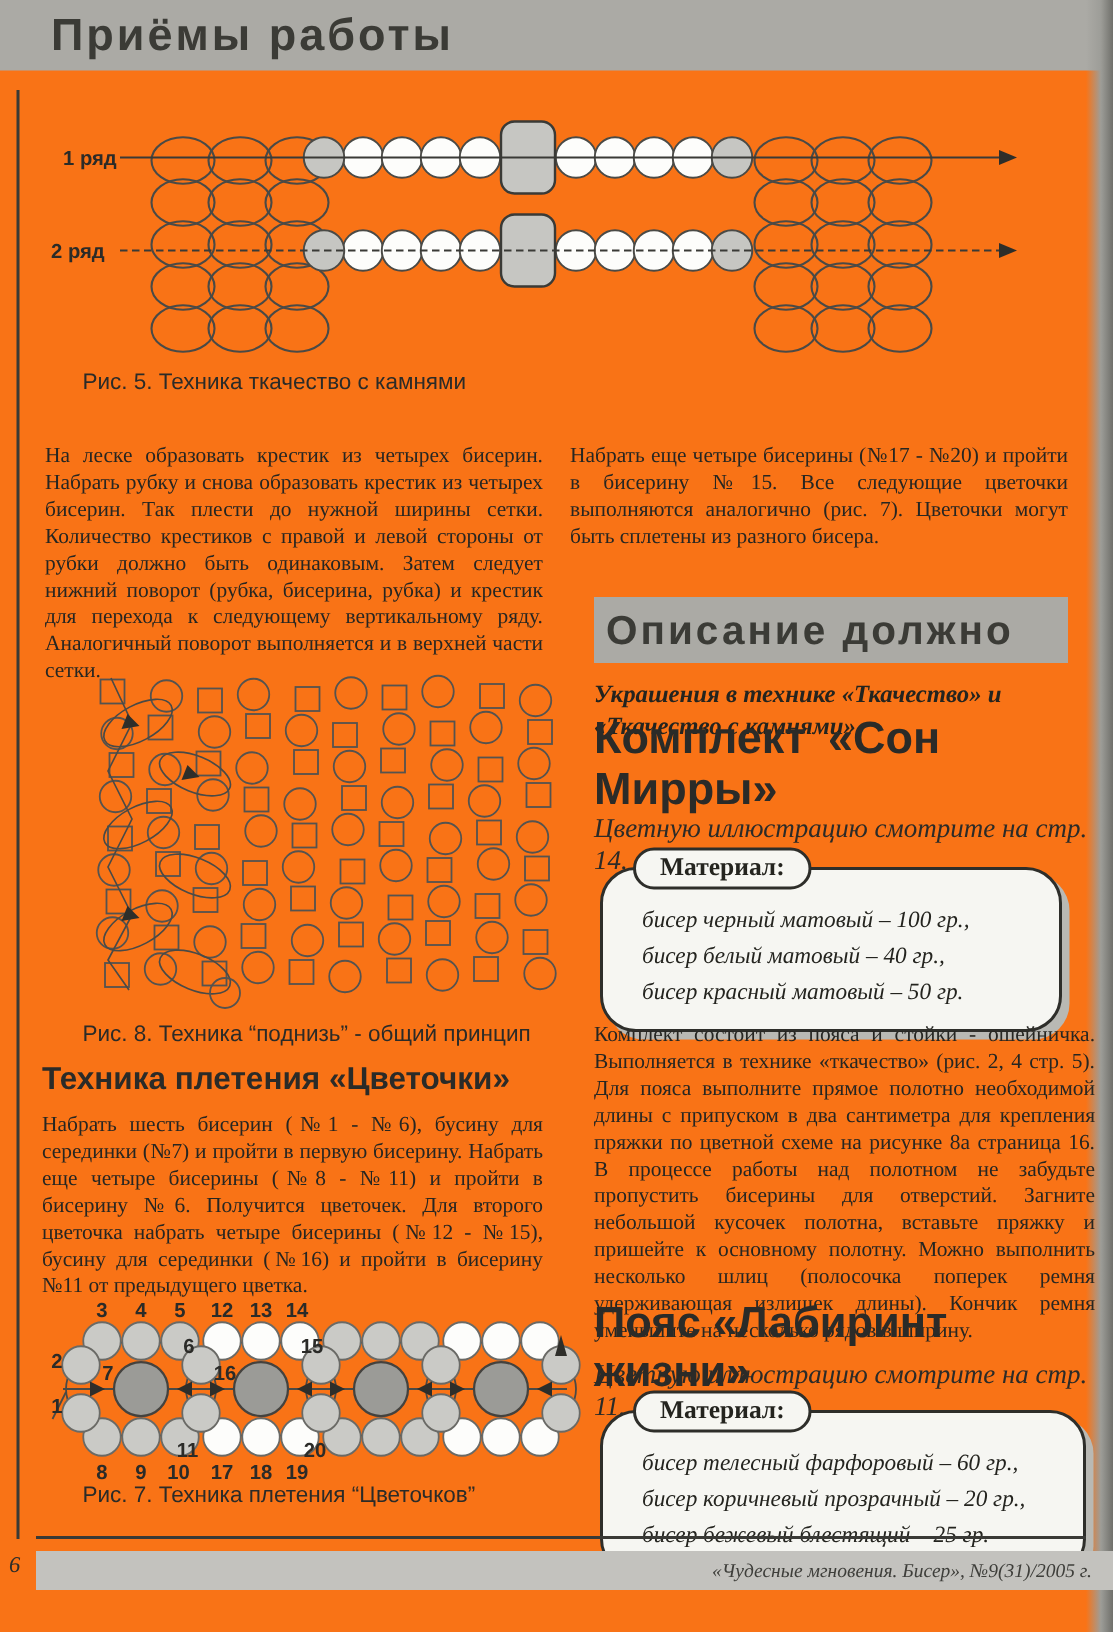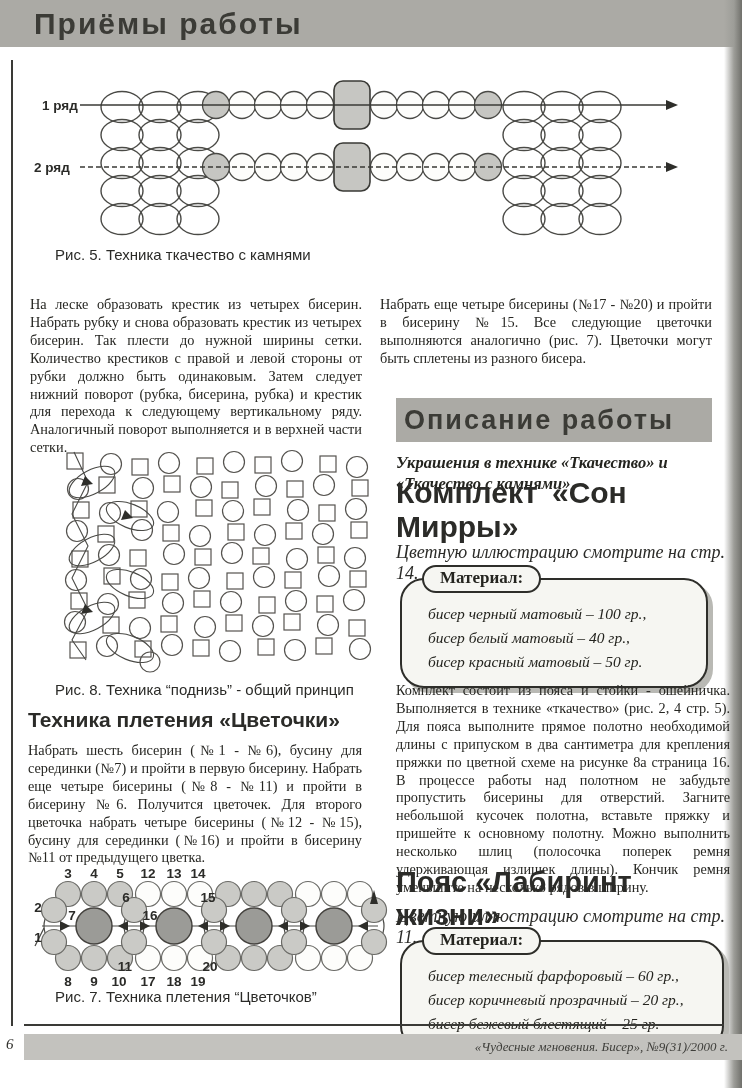--- a/index.html
+++ b/index.html
@@ -1,16 +1,16 @@
 <!DOCTYPE html>
 <html><head>
 <meta charset="utf-8">
 <style>
   html,body{margin:0;padding:0;background:#888;}
-  #page{position:relative;width:742px;height:1088px;background:#ffffff;overflow:hidden;
+  #page{position:relative;width:742px;height:1088px;background:#f97316;overflow:hidden;
         font-family:"Liberation Sans",sans-serif;color:#262622;}
   .abs{position:absolute;}
   .bar{background:#abaaa5;}
   .bar-title{font-weight:bold;color:#3b3b36;letter-spacing:2px;}
   .para{font-family:"Liberation Serif",serif;font-size:14.3px;line-height:17.9px;
         text-align:justify;color:#262622;}
   .caption{font-size:15px;color:#2b2b28;}
   .h-sans{font-weight:bold;color:#2b2b28;}
   .note{font-family:"Liberation Serif",serif;font-style:italic;font-size:18px;color:#2b2b28;}
   .subtitle{font-family:"Liberation Serif",serif;font-style:italic;font-weight:bold;
@@ -294,21 +294,21 @@
         <text x="146" y="122" font-family="&quot;Liberation Sans&quot;,sans-serif" font-weight="bold" font-size="13.5" fill="#2b2b28" text-anchor="middle">18</text>
         <text x="170" y="122" font-family="&quot;Liberation Sans&quot;,sans-serif" font-weight="bold" font-size="13.5" fill="#2b2b28" text-anchor="middle">19</text>
         <text x="182" y="107" font-family="&quot;Liberation Sans&quot;,sans-serif" font-weight="bold" font-size="13.5" fill="#2b2b28" text-anchor="middle">20</text>
       </svg>
   </div>
   <div class="abs caption" style="left:55px;top:988px;text-align:center;">Рис. 7. Техника плетения “Цветочков”</div>
 
   <div class="abs para" style="left:380px;top:296px;width:332px;">Набрать еще четыре бисерины (№17 - №20) и пройти в бисерину №15. Все следующие цветочки выполняются аналогично (рис. 7). Цветочки могут быть сплетены из разного бисера.</div>
 
   <div class="abs bar" style="left:396px;top:398px;width:316px;height:44px;">
-    <div class="bar-title" style="font-size:27px;padding:7px 0 0 8px;">Описание работы</div>
+    <div class="bar-title" style="font-size:27px;padding:7px 0 0 8px;">Описание должно</div>
   </div>
 
   <div class="abs subtitle" style="left:396px;top:452px;width:330px;">Украшения в технике «Ткачество» и «Ткачество с камнями»</div>
 
   <div class="abs h-sans" style="left:396px;top:476px;font-size:30px;word-spacing:6px;">Комплект «Сон Мирры»</div>
   <div class="abs note" style="left:396px;top:542px;">Цветную иллюстрацию смотрите на стр. 14.</div>
 
   <div class="abs mat-box" style="left:400px;top:578px;width:262px;">
     <span class="mat-label">Материал:</span>
     <ul class="mat-items">
@@ -328,16 +328,16 @@
     <ul class="mat-items">
       <li>бисер телесный фарфоровый – 60 гр.,</li>
       <li>бисер коричневый прозрачный – 20 гр.,</li>
       <li>бисер бежевый блестящий – 25 гр.</li>
     </ul>
   </div>
 
   <div class="abs hline" style="left:24px;top:1024px;width:700px;"></div>
   <div class="abs pagenum" style="left:6px;top:1036px;">6</div>
   <div class="abs footer-bar" style="left:24px;top:1034px;width:718px;height:26px;">
-    <div class="footer-ref">«Чудесные мгновения. Бисер», №9(31)/2000 г.</div>
+    <div class="footer-ref">«Чудесные мгновения. Бисер», №9(31)/2005 г.</div>
   </div>
 
 </div>
 
 </body></html>

